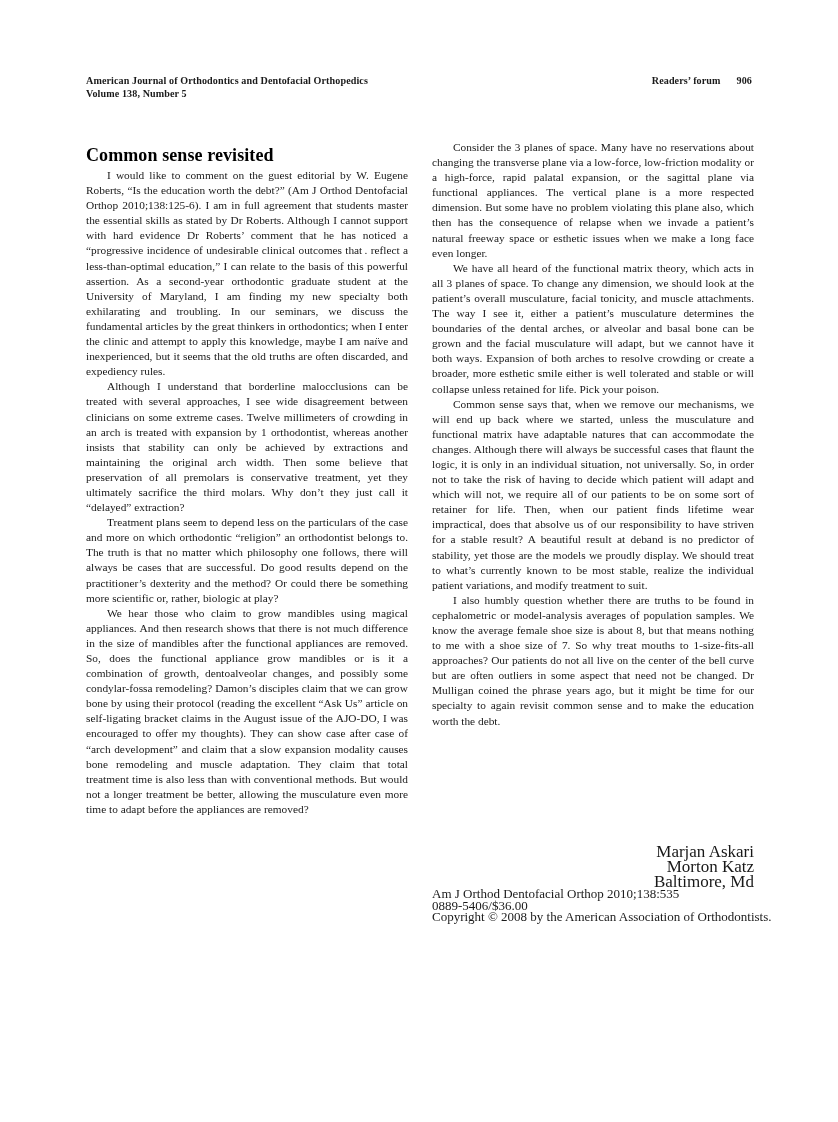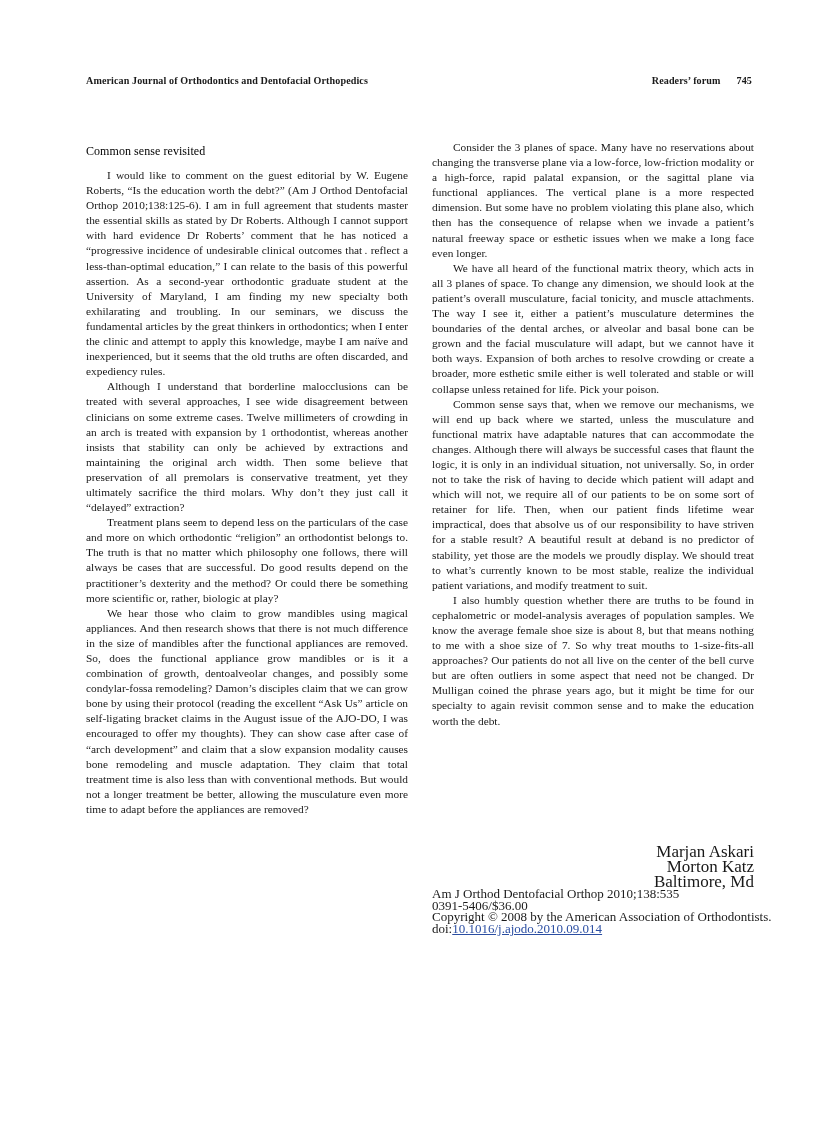--- a/index.html
+++ b/index.html
@@ -49,23 +49,23 @@
   .running-head-right .folio {
     margin-left: 16px;
   }
 
   
   .article-title {
     position: absolute;
     left: 86px;
     top: 117px;
     width: 330px;
-    font-size: 12px;
+    font-size: 18px;
     line-height: 21px;
-    font-weight: normal;
+    font-weight: bold;
     color: #000000;
     letter-spacing: 0.005em;
   }
 
   
   .col {
     position: absolute;
     top: 152px;
     width: 322px;
     font-size: 11.35px;
@@ -114,23 +114,24 @@
   .doi-label { color: #1a1a1a; }
 </style>
 </head>
 <body>
 
 <div class="page">
 
   <div class="running-head">
     <div class="running-head-left">
       <div>American Journal of Orthodontics and Dentofacial Orthopedics</div>
+      <div>Volume 138, Number 5</div>
     </div>
     <div class="running-head-right">
-      <span>Readers’ forum</span><span class="folio">745</span>
+      <span>Readers’ forum</span><span class="folio">906</span>
     </div>
   </div>
 
   <h1 class="article-title">Common sense revisited</h1>
 
   <div class="col col-left">
     <p>I would like to comment on the guest editorial by W. Eugene Roberts, “Is the education worth the debt?” (Am J Orthod Dentofacial Orthop 2010;138:125-6). I am in full agreement that students master the essential skills as stated by Dr Roberts. Although I cannot support with hard evidence Dr Roberts’ comment that he has noticed a “progressive incidence of undesirable clinical outcomes that . reflect a less-than-optimal education,” I can relate to the basis of this powerful assertion. As a second-year orthodontic graduate student at the University of Maryland, I am finding my new specialty both exhilarating and troubling. In our seminars, we discuss the fundamental articles by the great thinkers in orthodontics; when I enter the clinic and attempt to apply this knowledge, maybe I am naı̈ve and inexperienced, but it seems that the old truths are often discarded, and expediency rules.</p>
     <p>Although I understand that borderline malocclusions can be treated with several approaches, I see wide disagreement between clinicians on some extreme cases. Twelve millimeters of crowding in an arch is treated with expansion by 1 orthodontist, whereas another insists that stability can only be achieved by extractions and maintaining the original arch width. Then some believe that preservation of all premolars is conservative treatment, yet they ultimately sacrifice the third molars. Why don’t they just call it “delayed” extraction?</p>
     <p>Treatment plans seem to depend less on the particulars of the case and more on which orthodontic “religion” an orthodontist belongs to. The truth is that no matter which philosophy one follows, there will always be cases that are successful. Do good results depend on the practitioner’s dexterity and the method? Or could there be something more scientific or, rather, biologic at play?</p>
     <p>We hear those who claim to grow mandibles using magical appliances. And then research shows that there is not much difference in the size of mandibles after the functional appliances are removed. So, does the functional appliance grow mandibles or is it a combination of growth, dentoalveolar changes, and possibly some condylar-fossa remodeling? Damon’s disciples claim that we can grow bone by using their protocol (reading the excellent “Ask Us” article on self-ligating bracket claims in the August issue of the AJO-DO, I was encouraged to offer my thoughts). They can show case after case of “arch development” and claim that a slow expansion modality causes bone remodeling and muscle adaptation. They claim that total treatment time is also less than with conventional methods. But would not a longer treatment be better, allowing the musculature even more time to adapt before the appliances are removed?</p>
@@ -144,18 +145,17 @@
   </div>
 
   <div class="signature">
     <div>Marjan Askari</div>
     <div>Morton Katz</div>
     <div>Baltimore, Md</div>
   </div>
 
   <div class="footer-note">
     <div>Am J Orthod Dentofacial Orthop 2010;138:535</div>
-    <div>0391-5406/$36.00</div>
+    <div>0889-5406/$36.00</div>
     <div>Copyright © 2008 by the American Association of Orthodontists.</div>
-    <div><span class="doi-label">doi:</span><a class="doi-link" href="#" style="color: rgb(43, 78, 162);">10.1016/j.ajodo.2010.09.014</a></div>
   </div>
 
 </div>
 
 </body></html>

